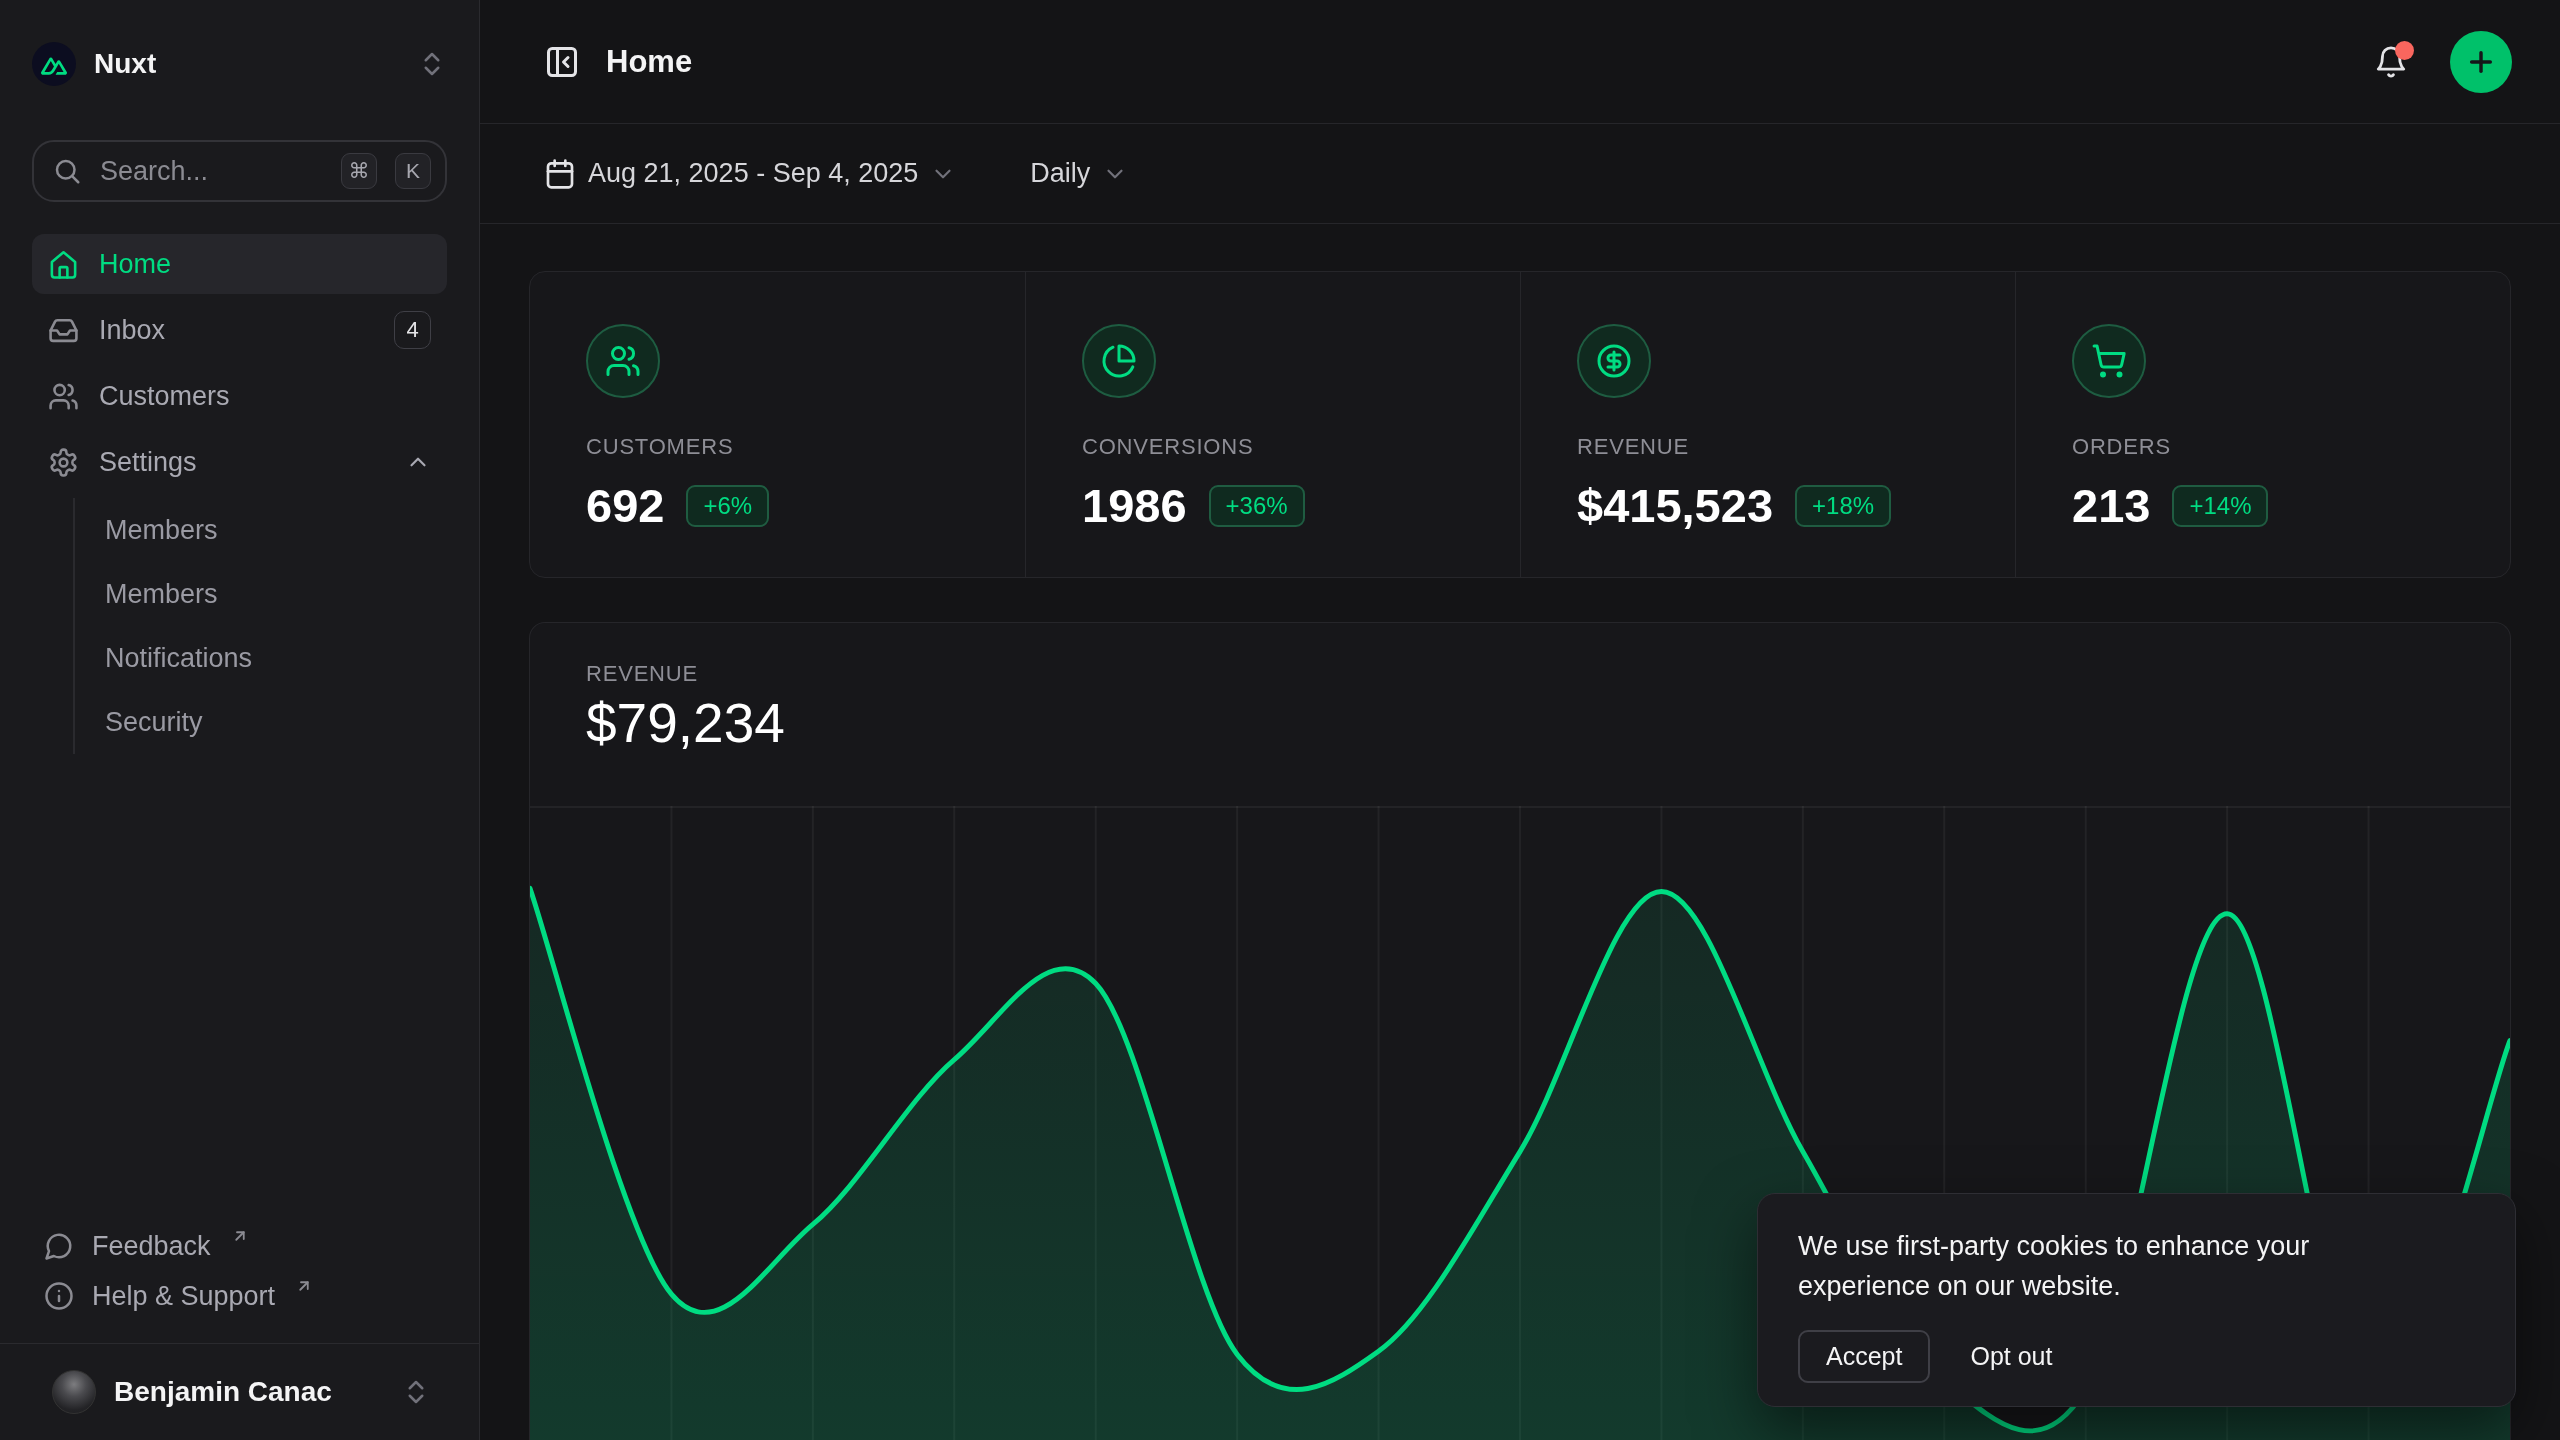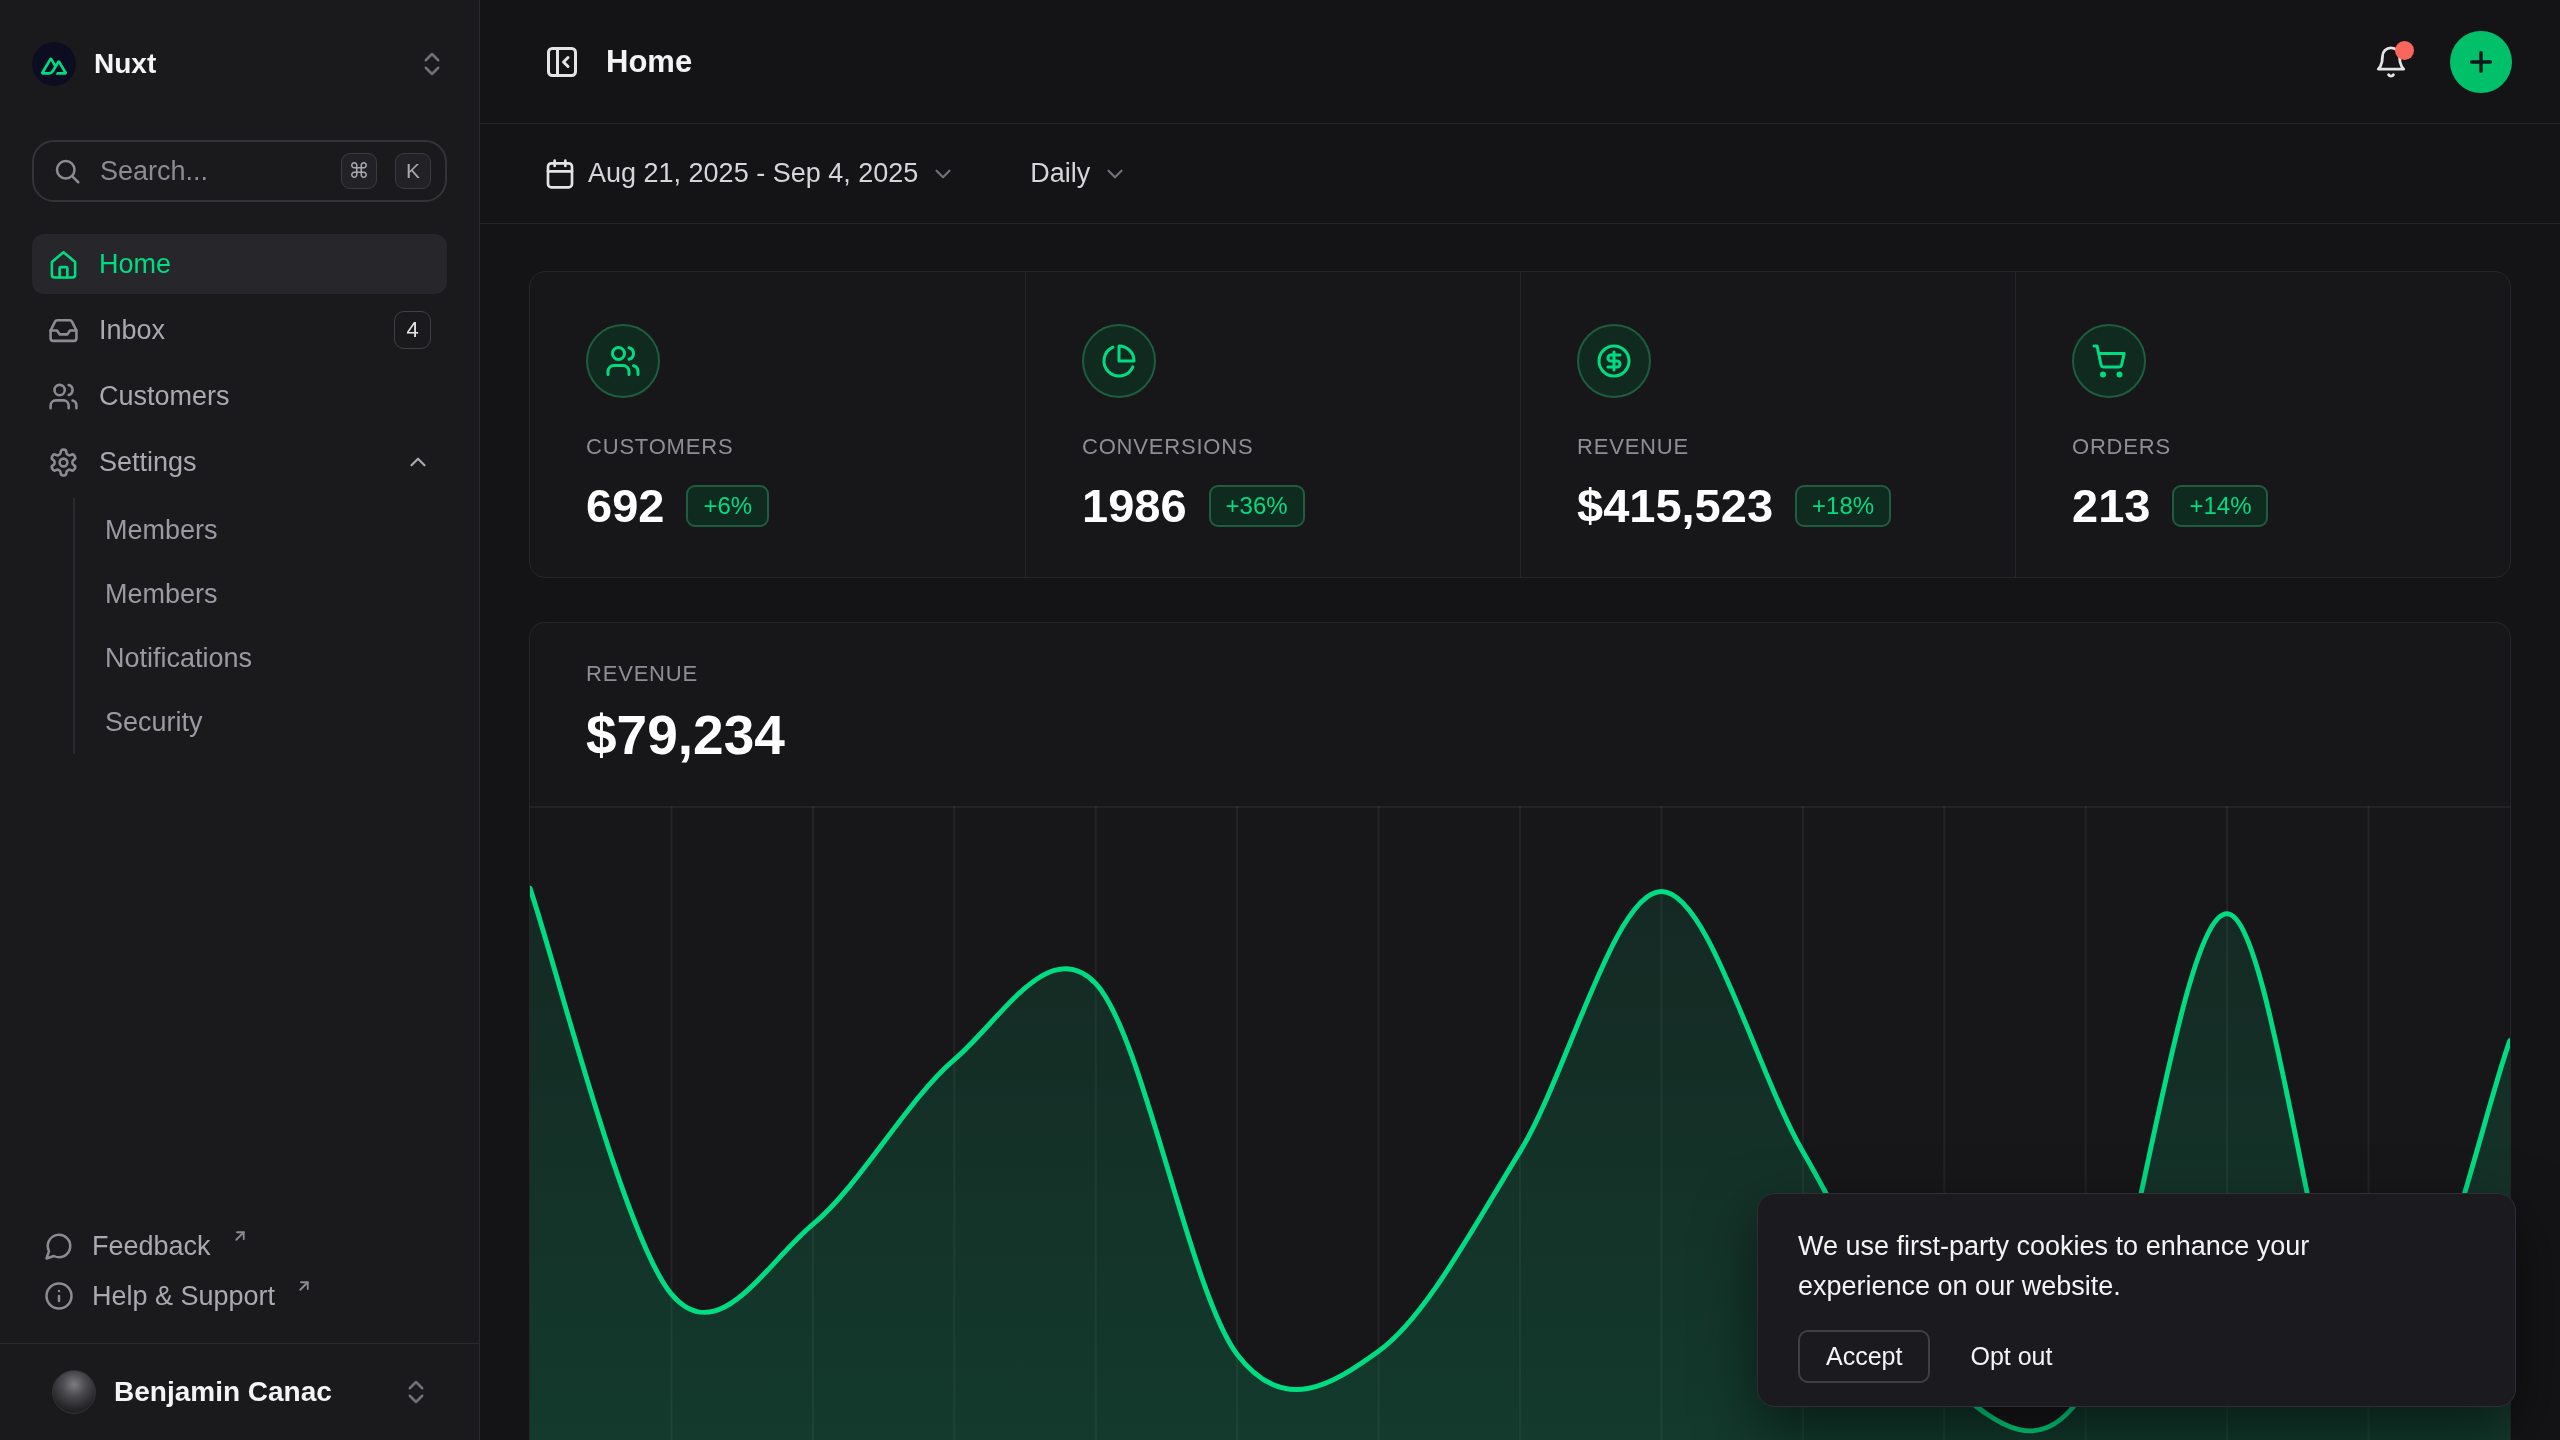--- a/index.html
+++ b/index.html
@@ -133,21 +133,21 @@
   }
 
   .revenue-card {
     margin-top:44px; flex:1;
     border:1px solid #26262a; border-radius:16px 16px 0 0; border-bottom:none;
     background:#17171a; position:relative; overflow:hidden;
     display:flex; flex-direction:column;
   }
   .rev-head { height:183px; padding:38px 0 0 56px; }
   .rev-label { font-size:22px; letter-spacing:0.8px; color:#8e8e96; font-weight:500; }
-  .rev-value { margin-top:16px; font-size:55px; font-weight:700; color:#fff; }
+  .rev-value { margin-top:4px; font-size:55px; font-weight:400; color:#fff; }
   .chart-wrap { flex:1; position:relative; }
   .chart-wrap svg.chart { position:absolute; inset:0; width:100%; height:100%; }
 
   
   .cookie {
     position:fixed; left:1757px; top:1193px; width:759px; height:214px;
     background:#1b1b1f; border:1px solid #2e2e34; border-radius:18px;
     box-shadow:0 24px 60px rgba(0,0,0,0.5);
     padding:32px 40px 0 40px; z-index:10;
   }

